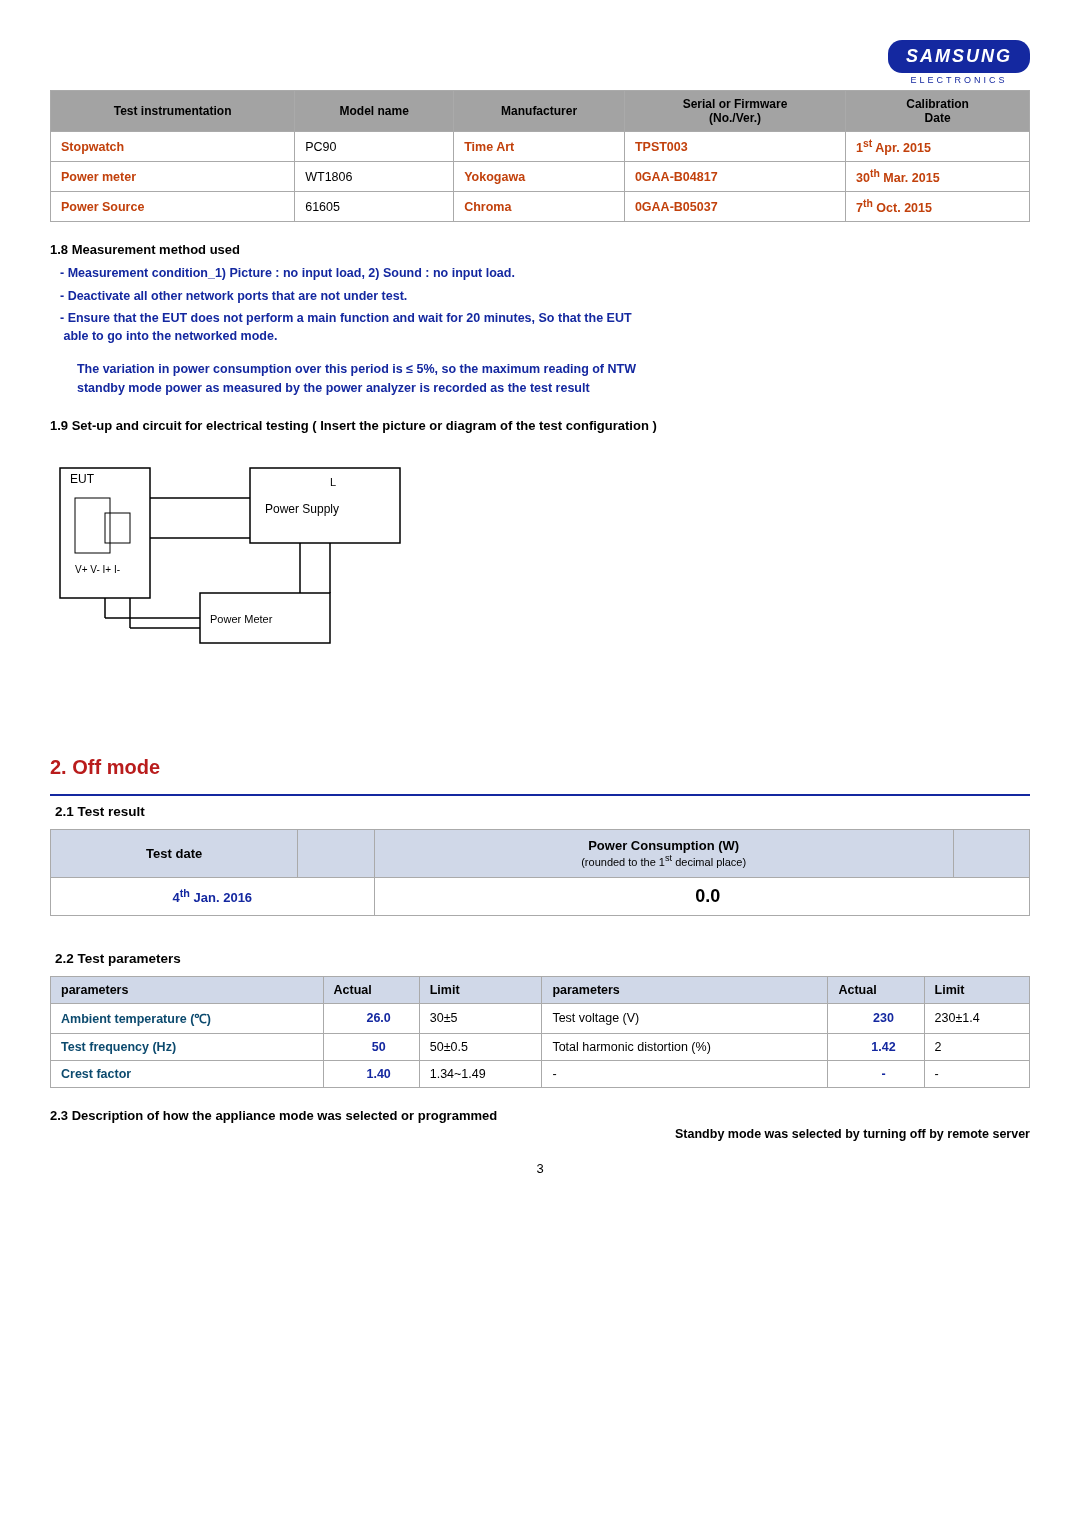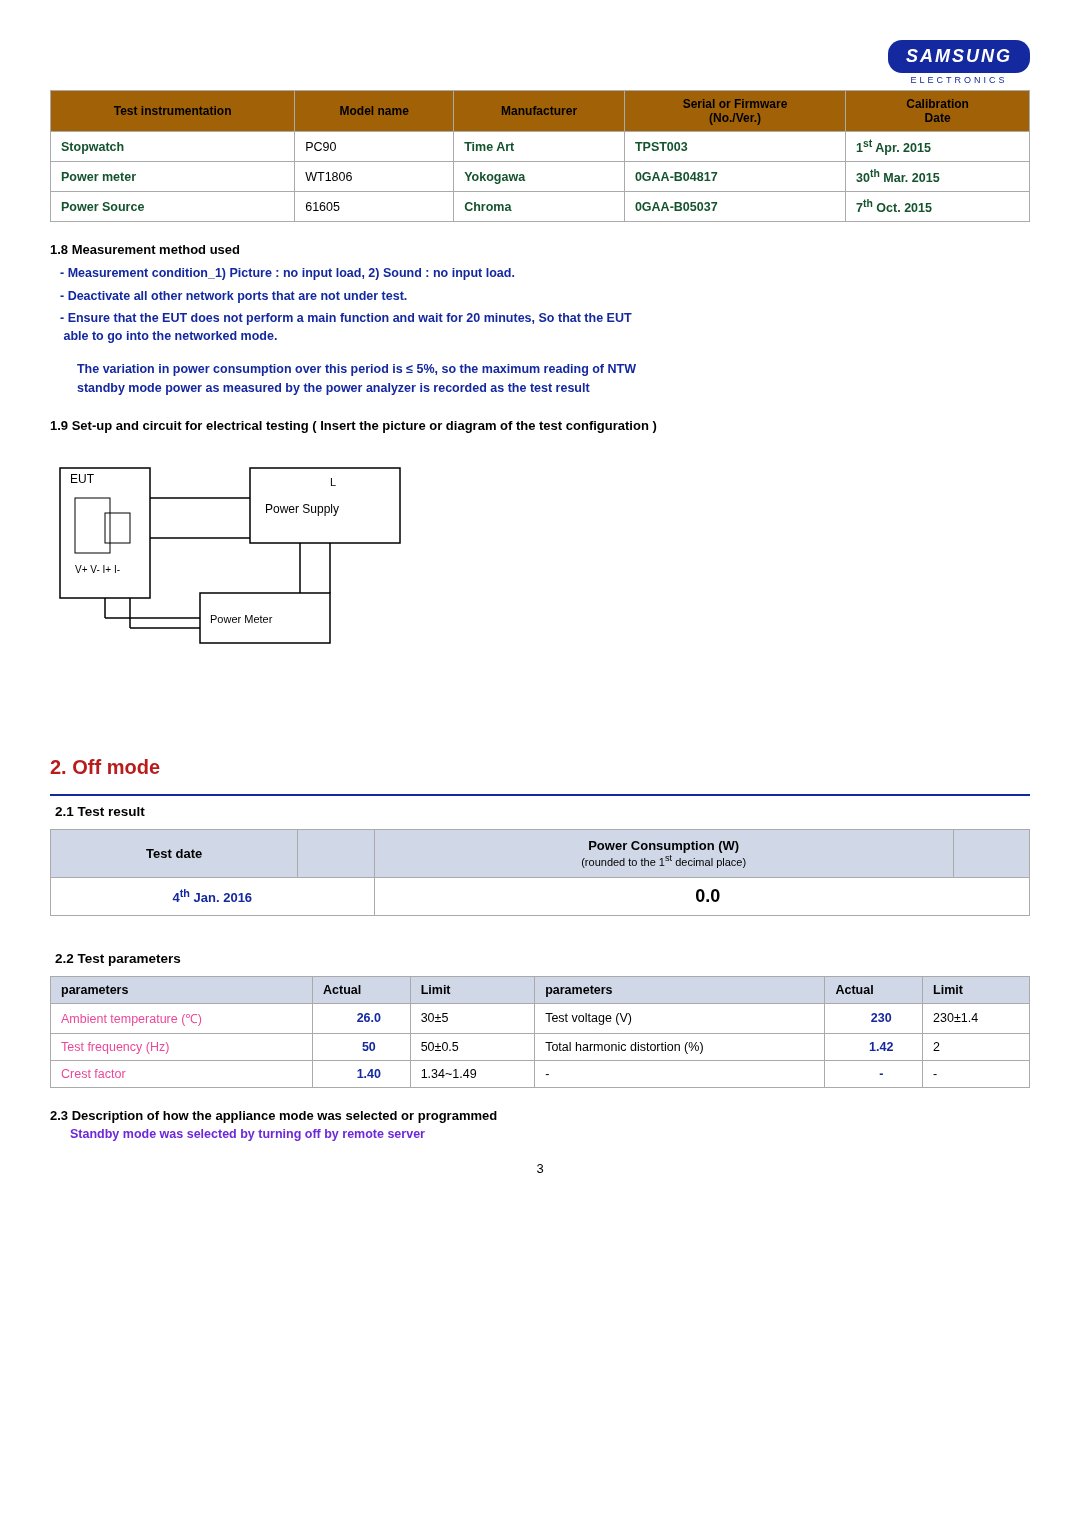--- a/index.html
+++ b/index.html
@@ -48,27 +48,27 @@
       border: 1px solid #aaa;
       padding: 6px 10px;
       text-align: left;
     }
     .instr-table th {
       background: #e8e8e8;
       font-weight: bold;
       font-size: 12px;
     }
     .instr-table .col-header {
-      background: #a16207;
+      background: #a3a3a3;
       font-weight: bold;
       text-align: center;
       font-size: 12px;
     }
     .instr-table td.blue {
-      color: #14532d;
+      color: #c2410c;
       font-weight: bold;
     }
     .instr-table td {
       font-size: 12.5px;
     }
     
     .section-title {
       font-weight: bold;
       font-size: 13px;
       margin-bottom: 8px;
@@ -156,22 +156,22 @@
       border: 1px solid #aaa;
       padding: 6px 10px;
       font-size: 12.5px;
     }
     .params-table th {
       background: #d0d8e8;
       font-weight: bold;
       text-align: left;
     }
     .params-table td.blue-bold {
-      color: #ec4899;
-      font-weight: normal;
+      color: #0c4a6e;
+      font-weight: bold;
     }
     .params-table td.num-blue {
       color: #1428A0;
       font-weight: bold;
       text-align: center;
       padding-left: 25px;
     }
     .page-footer {
       text-align: center;
       margin-top: 20px;
@@ -179,24 +179,25 @@
     }
     .desc-section {
       margin-top: 15px;
     }
     .desc-title {
       font-weight: bold;
       font-size: 13px;
       margin-bottom: 4px;
     }
     .desc-text {
-      color: #6d28d9;
+      color: #000000;
       font-weight: bold;
       font-size: 12.5px;
       padding-left: 20px;
+      text-align: right;
     }
     .horiz-line {
       border: none;
       border-top: 2px solid #1428A0;
       margin: 8px 0;
     }
   </style>
 </head>
 <body>
 

